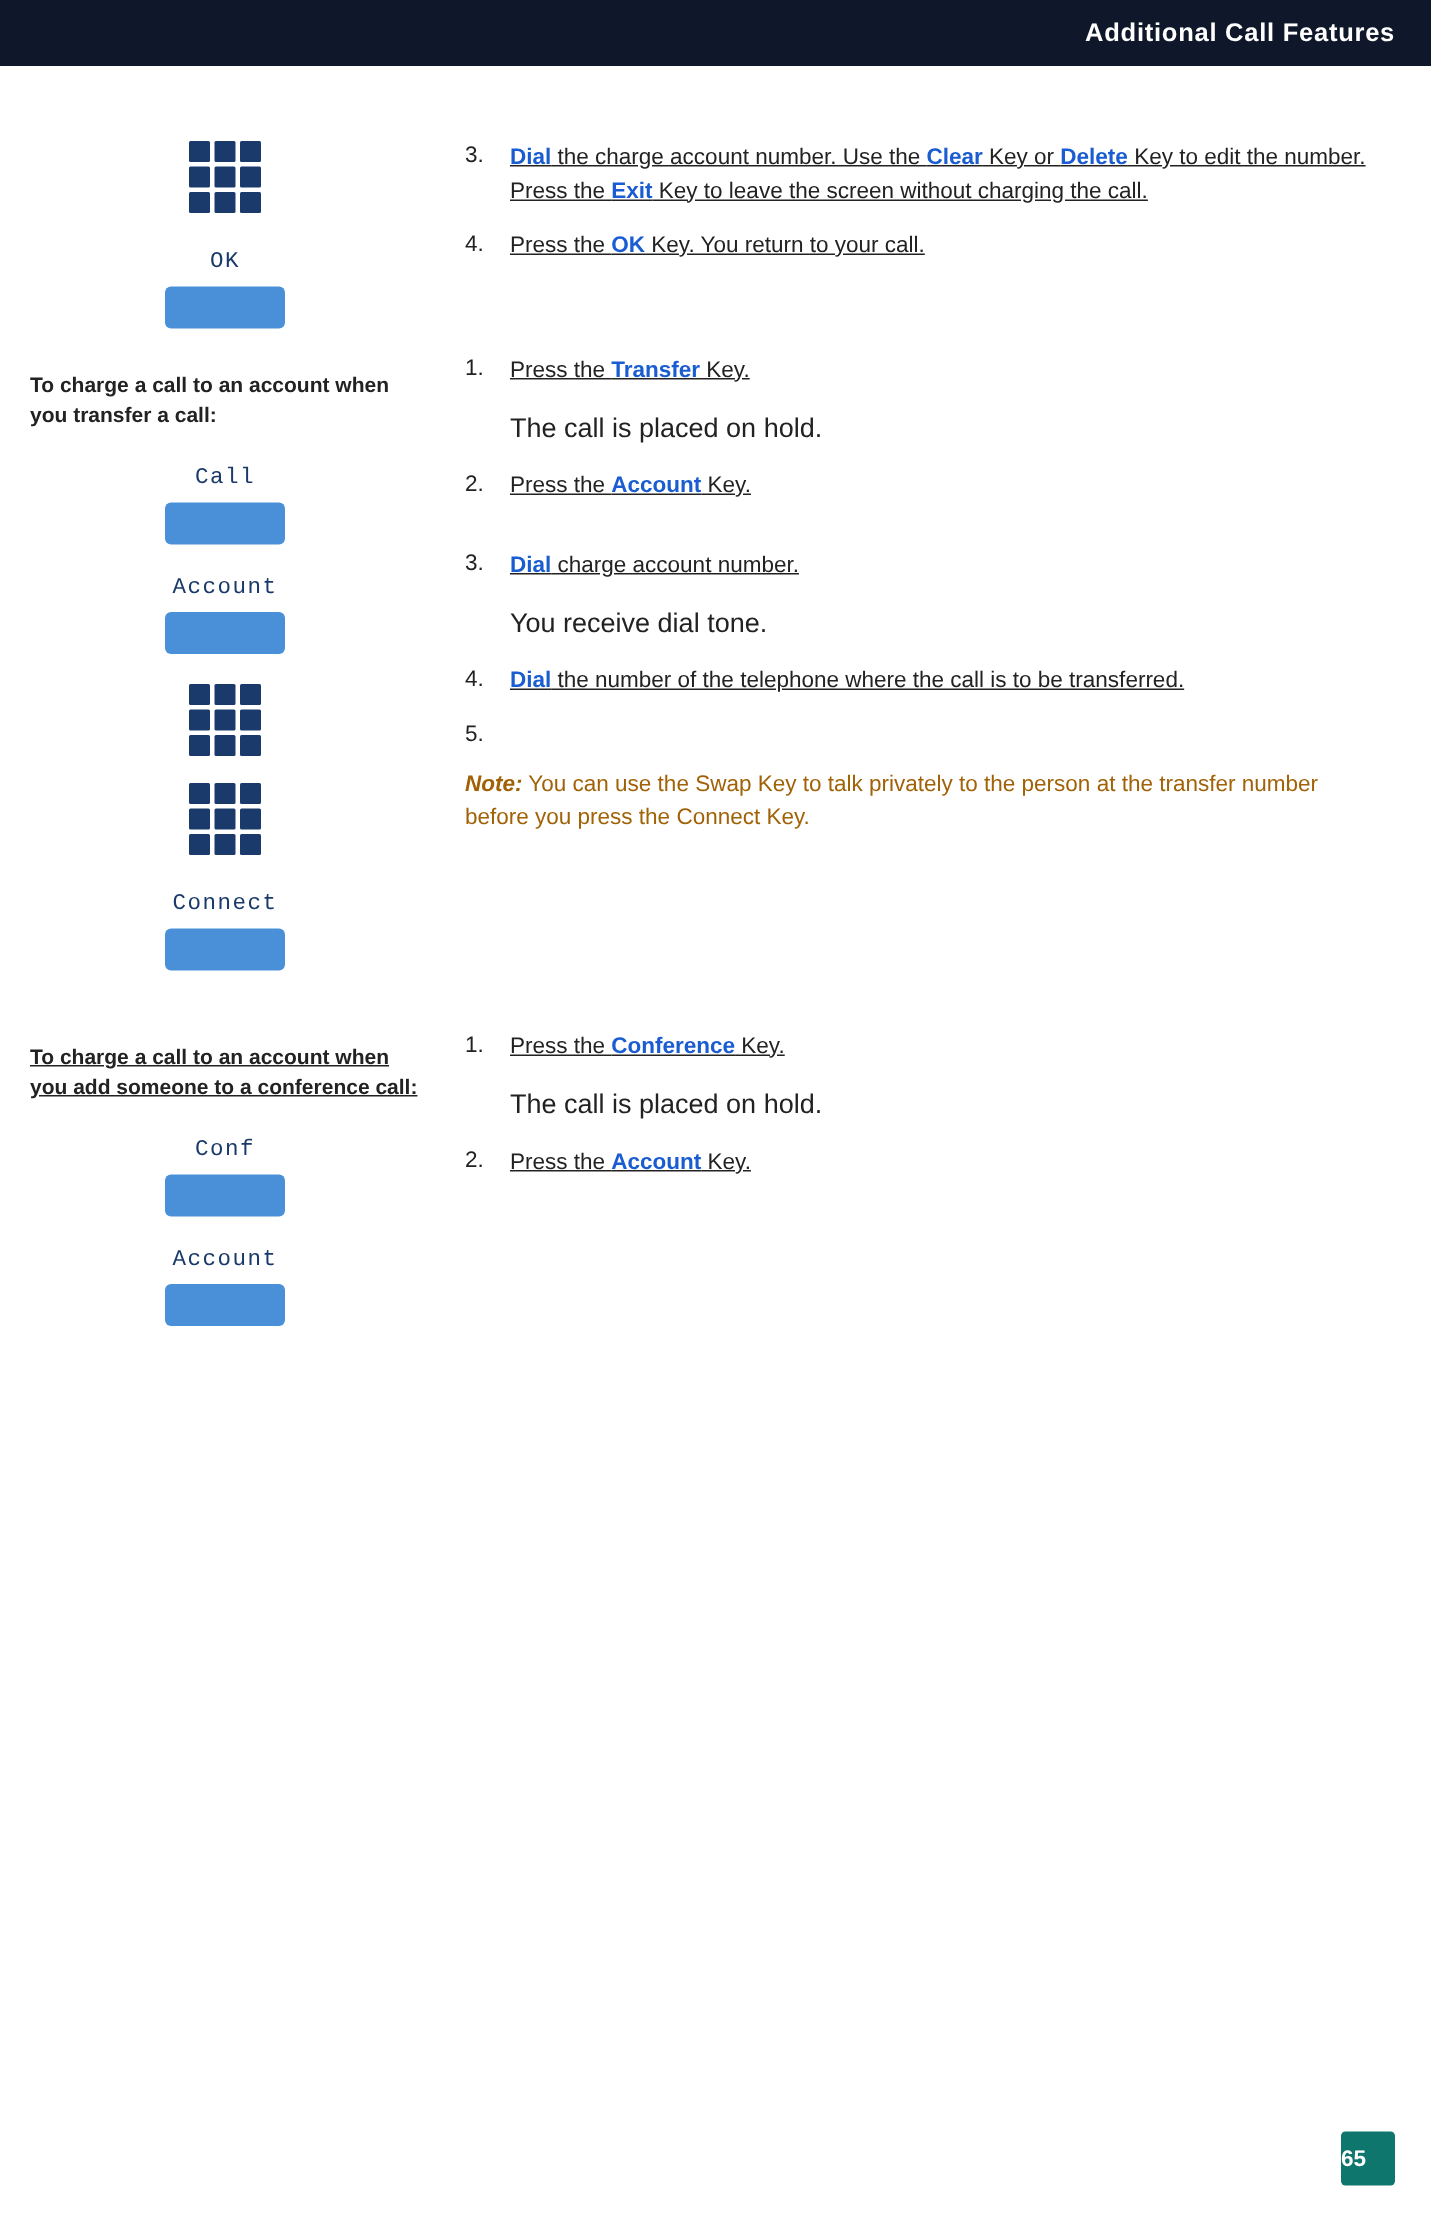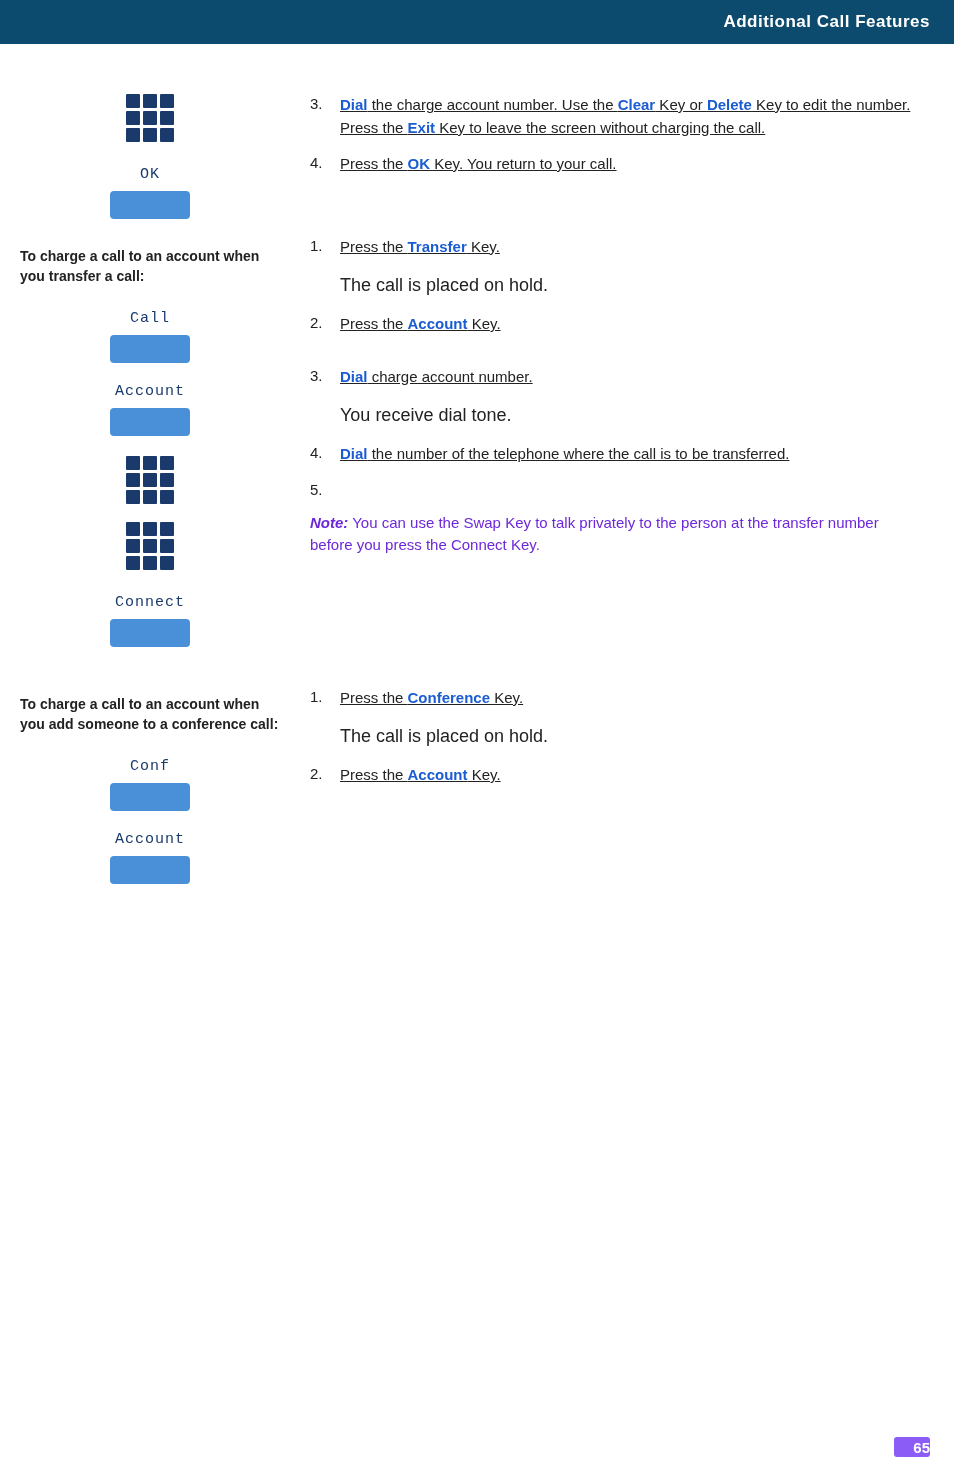--- a/index.html
+++ b/index.html
@@ -9,21 +9,21 @@
       min-height: 1475px;
       background: #ffffff;
       font-family: Arial, sans-serif;
       font-size: 15px;
       color: #222;
       position: relative;
     }
 
     
     .header {
-      background: #0c4a6e;
+      background: #0f172a;
       color: #ffffff;
       text-align: right;
       padding: 12px 24px;
       font-size: 17px;
       font-weight: bold;
       letter-spacing: 0.5px;
     }
 
     .main-content {
       display: flex;
@@ -111,42 +111,42 @@
       margin-bottom: 14px;
       font-size: 18px;
       color: #222;
       line-height: 1.5;
     }
 
     .note-text {
       margin-left: 0;
       margin-bottom: 16px;
       font-size: 15px;
-      color: #6d28d9;
+      color: #a16207;
       line-height: 1.5;
       padding-right: 10px;
     }
 
     .note-text .italic-bold {
       font-style: italic;
       font-weight: bold;
     }
 
     
     .page-number {
       position: absolute;
       bottom: 18px;
       right: 24px;
-      background: #8b5cf6;
+      background: #0f766e;
       color: #ffffff;
       width: 36px;
-      height: 20px;
+      height: 36px;
       display: flex;
       align-items: center;
-      justify-content: flex-end;
+      justify-content: flex-start;
       font-size: 15px;
       font-weight: bold;
       border-radius: 3px;
     }
 
     .left-section-block {
       width: 100%;
       display: flex;
       flex-direction: column;
       align-items: center;
@@ -221,21 +221,21 @@
           <div class="dot"></div>
         <div class="dot"></div>
           <div class="dot"></div>
           <div class="dot"></div>
       </div>
 
       <div class="key-label">Connect</div>
       <div class="key-button"></div>
     </div>
 
-    <div class="section-label-above" style="margin-top:20px;">
+    <div class="section-label-above" style="margin-top:20px;text-decoration:underline;">
       <strong>To charge a call to an account when you add someone to a conference call:</strong>
     </div>
 
     <div class="left-section-block">
       <div class="key-label">Conf</div>
       <div class="key-button"></div>
 
       <div class="key-label">Account</div>
       <div class="key-button"></div>
     </div>

